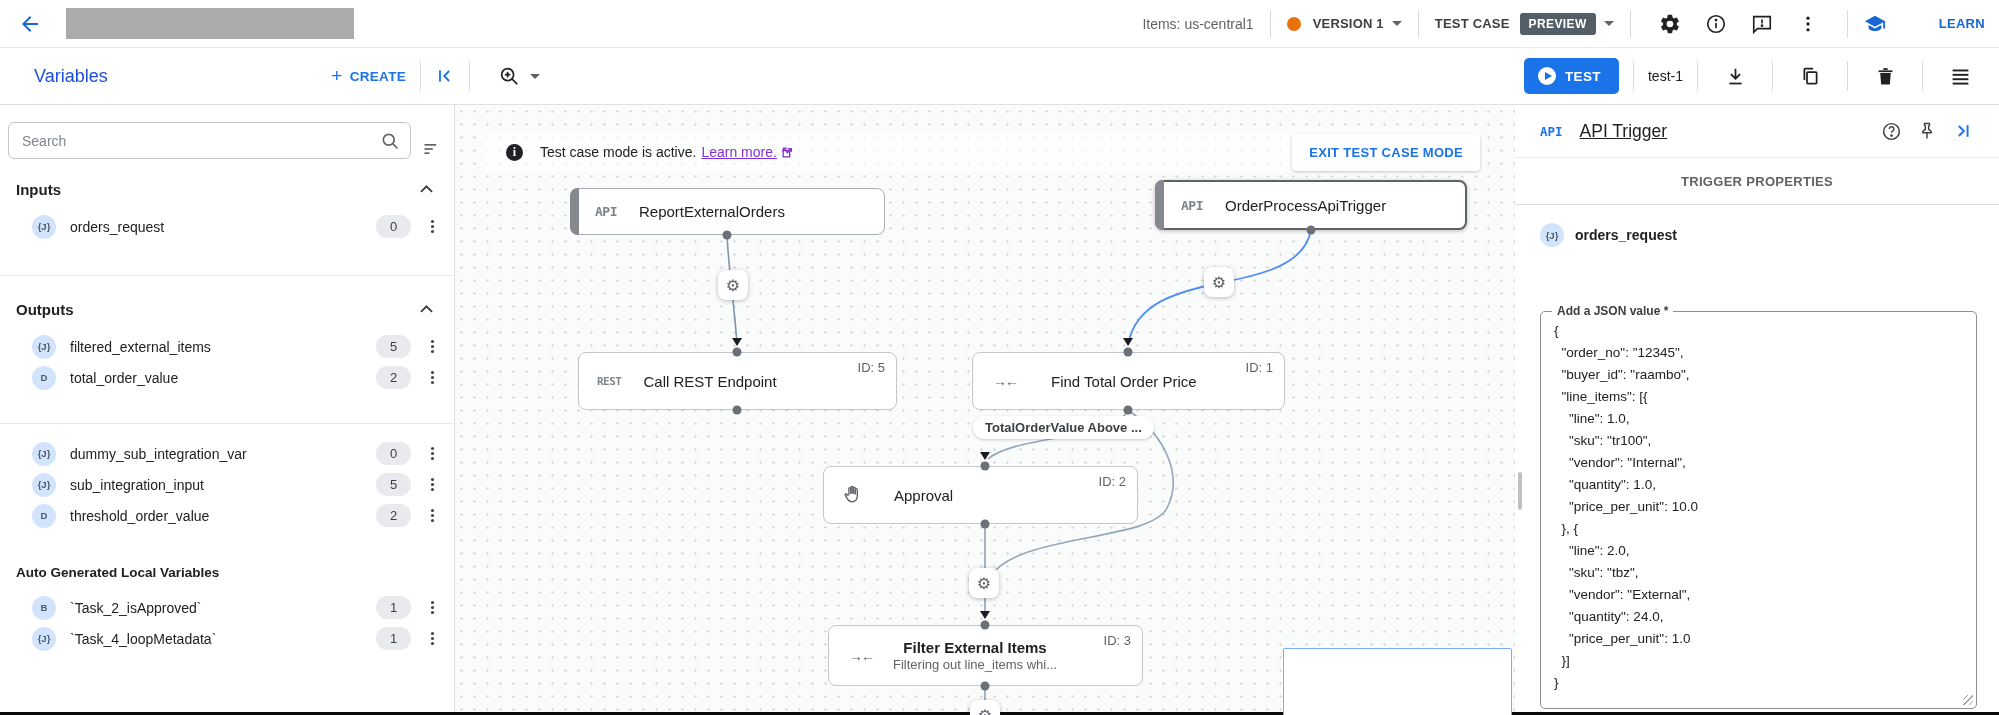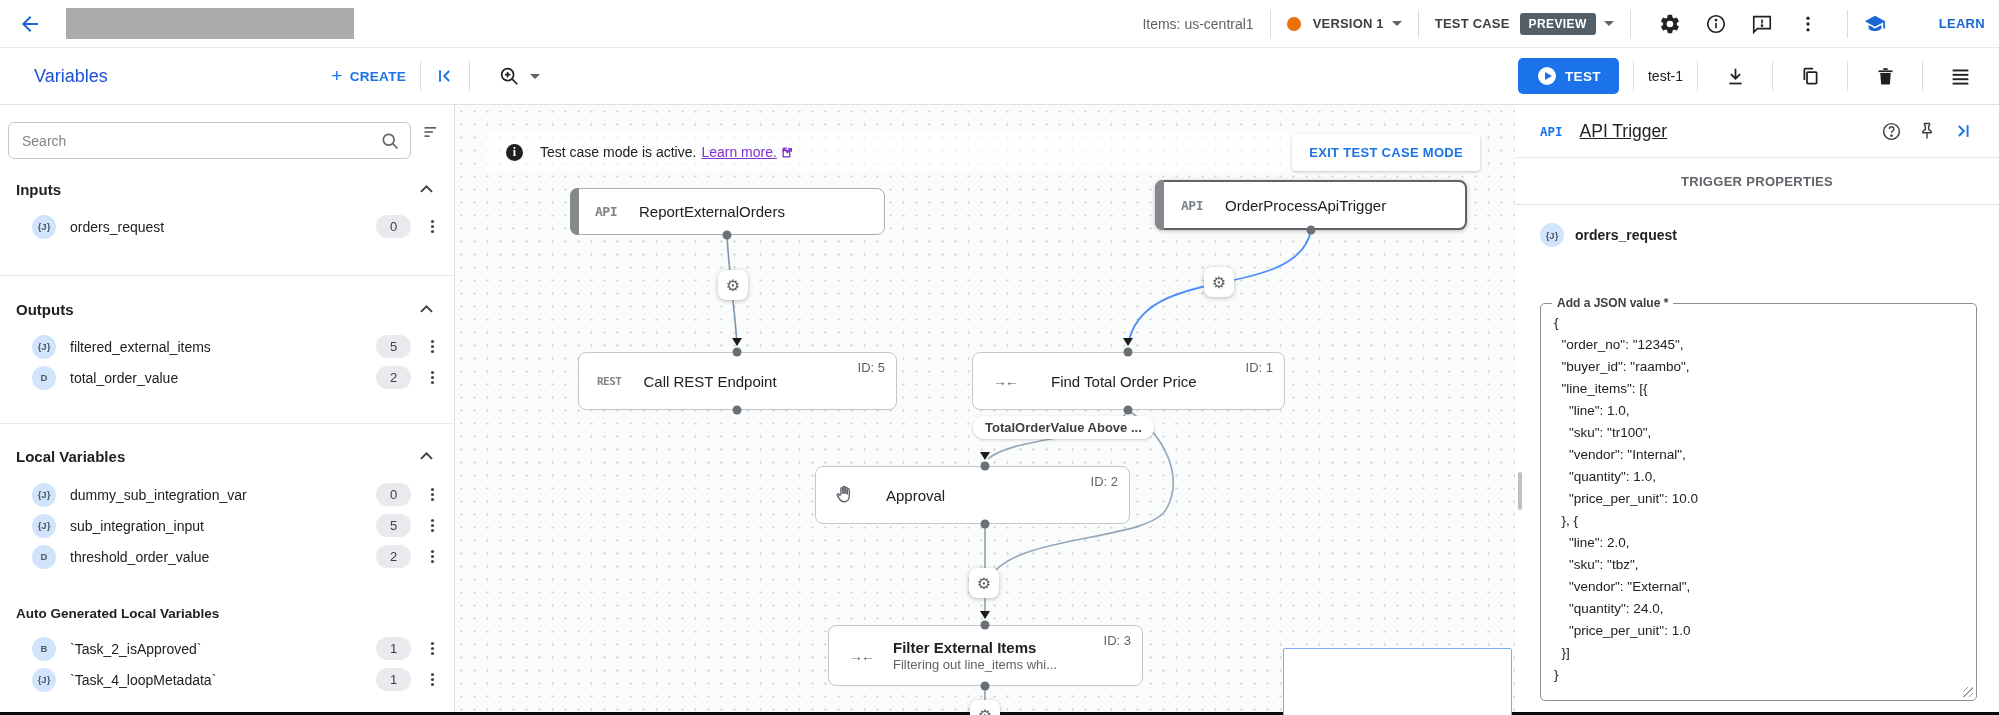--- a/index.html
+++ b/index.html
@@ -31,32 +31,32 @@
     border-bottom:1px solid #e0e0e0; display:flex; align-items:center; }
   .tbar-title { font-size:18px; color:#1d4ed8; margin-left:34px; }
   .create-btn { margin-left:auto; display:flex; align-items:center; color:#1a73e8; font-size:13.5px;
     font-weight:bold; letter-spacing:.3px; cursor:pointer; }
   .create-plus { font-size:19px; font-weight:normal; margin-right:7px; }
   .tbar-div { width:1px; height:30px; background:#dadce0; margin:0 14px; }
   .toolbar-left { width:455px; display:flex; align-items:center; }
   .collapse-icon { color:#1a73e8; cursor:pointer; display:flex; }
   .zoom-ctrl { display:flex; align-items:center; margin-left:14px; cursor:pointer; }
   .toolbar-right { margin-left:auto; display:flex; align-items:center; margin-right:16px; }
-  .test-btn { background:#1a73e8; color:#fff; border:none; border-radius:5px; height:36px; padding:0 18px 0 20px;
+  .test-btn { background:#1a73e8; color:#fff; border:none; border-radius:5px; height:36px; padding:0 18px 0 14px;
     font-size:13.5px; font-weight:bold; letter-spacing:.4px; display:flex; align-items:center; cursor:pointer;
     font-family:"Liberation Sans", sans-serif; }
   .play-circle { width:18px; height:18px; border-radius:50%; background:#fff; margin-right:9px; position:relative; }
   .play-circle::after { content:""; position:absolute; left:7px; top:4.5px; border-left:7px solid #1a73e8;
     border-top:4.5px solid transparent; border-bottom:4.5px solid transparent; }
   .testname { font-size:14px; color:#202124; }
 
   
   .sidebar { position:absolute; left:0; top:105px; width:455px; height:610px; background:#fff;
     border-right:1px solid #e0e0e0; overflow:hidden; }
-  .search-row { display:flex; align-items:flex-start; margin:17px 8px 0 8px; }
+  .search-row { display:flex; align-items:flex-end; margin:17px 8px 0 8px; }
   .search-box { position:relative; width:403px; height:37px; border:1px solid #c4c7c5; border-radius:6px; background:#fff; }
   .search-box input { position:absolute; inset:0; border:none; outline:none; background:transparent;
     font-size:14px; color:#202124; padding:0 38px 0 13px; font-family:"Liberation Sans", sans-serif; }
   .search-box input::placeholder { color:#80868b; }
   .search-glyph { position:absolute; right:10px; top:8px; color:#5f6368; }
   .sort-glyph { margin-left:11px; color:#5f6368; cursor:pointer; display:flex; }
   .section-head { display:flex; align-items:center; margin:0 16px; }
   .section-title { font-size:15px; font-weight:bold; color:#202124; }
   .chev { margin-left:auto; color:#3c4043; cursor:pointer; display:flex; margin-right:2px; }
   .sub-head { font-size:13.5px; font-weight:bold; color:#202124; margin:0 16px; }
@@ -91,21 +91,21 @@
   .node { position:absolute; background:#fff; border:1px solid #c3c7cb; border-radius:8px; z-index:2;
     display:flex; align-items:center; cursor:pointer; }
   .node .accent { position:absolute; left:-1px; top:-1px; bottom:-1px; width:9px; background:#85898e;
     border-radius:8px 0 0 8px; }
   .node-icon { font-family:"DejaVu Sans Mono", monospace; font-size:13px; font-weight:bold; color:#7d8287;
     margin-left:24px; letter-spacing:-.5px; }
   .node-label { font-size:15px; color:#202124; margin-left:22px; }
   .node-id { position:absolute; top:7px; right:11px; font-size:13px; color:#5f6368; }
   .node.selected { border:2px solid #5f6368; box-shadow:0 1px 4px rgba(0,0,0,.25); }
   .merge-glyph { color:#5f6368; font-size:14px; margin-left:20px; letter-spacing:-2px; }
-  .node-2line { display:flex; flex-direction:column; margin-left:20px; }
+  .node-2line { display:flex; flex-direction:column; margin-left:20px;align-items:center; }
   .node-sub { font-size:13px; color:#5f6368; margin-top:1px; }
   .gear-chip { position:absolute; width:30px; height:30px; background:#fff; border-radius:8px; z-index:2;
     box-shadow:0 1px 4px rgba(60,64,67,.35); display:flex; align-items:center; justify-content:center;
     color:#5f6368; font-size:16px; cursor:pointer; }
   .edge-pill { position:absolute; background:#fff; border-radius:12px; box-shadow:0 1px 3px rgba(60,64,67,.25);
     font-size:13px; font-weight:bold; color:#3c4043; padding:4px 12px; z-index:2; cursor:pointer; white-space:nowrap; }
   .blue-box { position:absolute; left:828px; top:543px; width:229px; height:80px; background:#fff;
     border:1.5px solid #7baaf7; border-radius:2px; z-index:2; }
 
   
@@ -119,21 +119,21 @@
   .tabs { display:flex; height:47px; border-bottom:1px solid #e0e0e0; }
   .tab { flex:1; display:flex; align-items:center; justify-content:center; font-size:13px; font-weight:bold;
     letter-spacing:.3px; color:#5f6368; cursor:pointer; position:relative; }
   .tab.active { color:#1967d2; }
   .tab.active::after { content:""; position:absolute; left:5px; right:28px; bottom:0; height:3px;
     background:#1967d2; border-radius:3px 3px 0 0; }
   .panel-section-head { display:flex; align-items:center; margin:22px 24px 0 25px; }
   .panel-section-title { font-size:15px; font-weight:bold; color:#202124; }
   .panel-var-row { display:flex; align-items:center; margin:18px 0 0 25px; }
   .panel-var-name { font-size:14px; font-weight:bold; color:#202124; margin-left:11px; }
-  .json-field { position:absolute; left:25px; top:198px; width:437px; height:398px;
+  .json-field { position:absolute; left:25px; top:206px; width:437px; height:398px;
     border:1px solid #8a8f94; border-radius:5px; background:#fff; }
   .json-label { position:absolute; top:-8px; left:11px; background:#fff; padding:0 5px;
     font-size:12px; font-weight:bold; color:#3c4043; }
   .json-pre { position:absolute; left:13px; top:8px; right:8px; bottom:8px; overflow:hidden;
     font-family:"Liberation Sans", sans-serif; font-size:13.5px; line-height:22px; color:#202124; white-space:pre; }
   .resize-handle { position:absolute; right:3px; bottom:3px; width:10px; height:10px;
     background:linear-gradient(135deg, transparent 50%, transparent 50%),
       repeating-linear-gradient(135deg, transparent 0 3px, #9aa0a6 3px 4px); cursor:se-resize; }
 
   .bottom-line { position:absolute; left:0; top:712px; width:1999px; height:3px; background:#0a0a0a; }
@@ -339,28 +339,20 @@
         <svg width="17" height="17" viewBox="0 0 24 24" fill="#444746">
           <circle cx="12" cy="5" r="2.2"></circle>
           <circle cx="12" cy="12" r="2.2"></circle>
           <circle cx="12" cy="19" r="2.2"></circle>
         </svg>
       </span>
   </div>
 
   <div class="side-div" style="margin-top:30px"></div>
 
-  <div class="section-head" style="margin-top:23px">
-    <span class="section-title">Local Variables</span>
-    <span class="chev">
-      <svg width="19" height="19" viewBox="0 0 24 24" fill="none" stroke="#3c4043" stroke-width="2.4">
-          <polyline points="5,15 12,8 19,15"></polyline>
-        </svg>
-    </span>
-  </div>
   <div class="var-row" style="margin-top:13px">
     <span class="var-badge">{J}</span>
     <span class="var-name">dummy_sub_integration_var</span>
     <span class="count-pill">0</span>
     <span class="kebab">
         <svg width="17" height="17" viewBox="0 0 24 24" fill="#444746">
           <circle cx="12" cy="5" r="2.2"></circle>
           <circle cx="12" cy="12" r="2.2"></circle>
           <circle cx="12" cy="19" r="2.2"></circle>
         </svg>
@@ -462,21 +454,21 @@
   </div>
 
   <div class="node" style="left:517px; top:247px; width:313px; height:58px;">
     <span class="merge-glyph">→←</span>
     <span class="node-label" style="margin-left:34px">Find Total Order Price</span>
     <span class="node-id">ID: 1</span>
   </div>
 
   <div class="edge-pill" style="left:518px; top:311px;">TotalOrderValue Above ...</div>
 
-  <div class="node" style="left:360px; top:361px; width:315px; height:58px;">
+  <div class="node" style="left:368px; top:361px; width:315px; height:58px;">
     <span style="margin-left:18px; display:flex;">
       <svg width="22" height="22" viewBox="0 0 24 24" fill="none" stroke="#5f6368" stroke-width="1.5" stroke-linecap="round" stroke-linejoin="round">
           <path d="M7.5 11.5V5.2a1.15 1.15 0 0 1 2.3 0v4.9"></path>
           <path d="M9.8 10V3.9a1.15 1.15 0 0 1 2.3 0V10"></path>
           <path d="M12.1 10V4.6a1.15 1.15 0 0 1 2.3 0v5.9"></path>
           <path d="M14.4 10.8V6.2a1.15 1.15 0 0 1 2.3 0v6.9c0 3.8-2.4 6.3-5.7 6.3-2.9 0-4.3-1.5-5.8-4.2l-1.7-3.1c-.5-.9.9-1.9 1.7-1l1.3 1.5"></path>
         </svg>
     </span>
     <span class="node-label" style="margin-left:30px">Approval</span>
     <span class="node-id">ID: 2</span>

